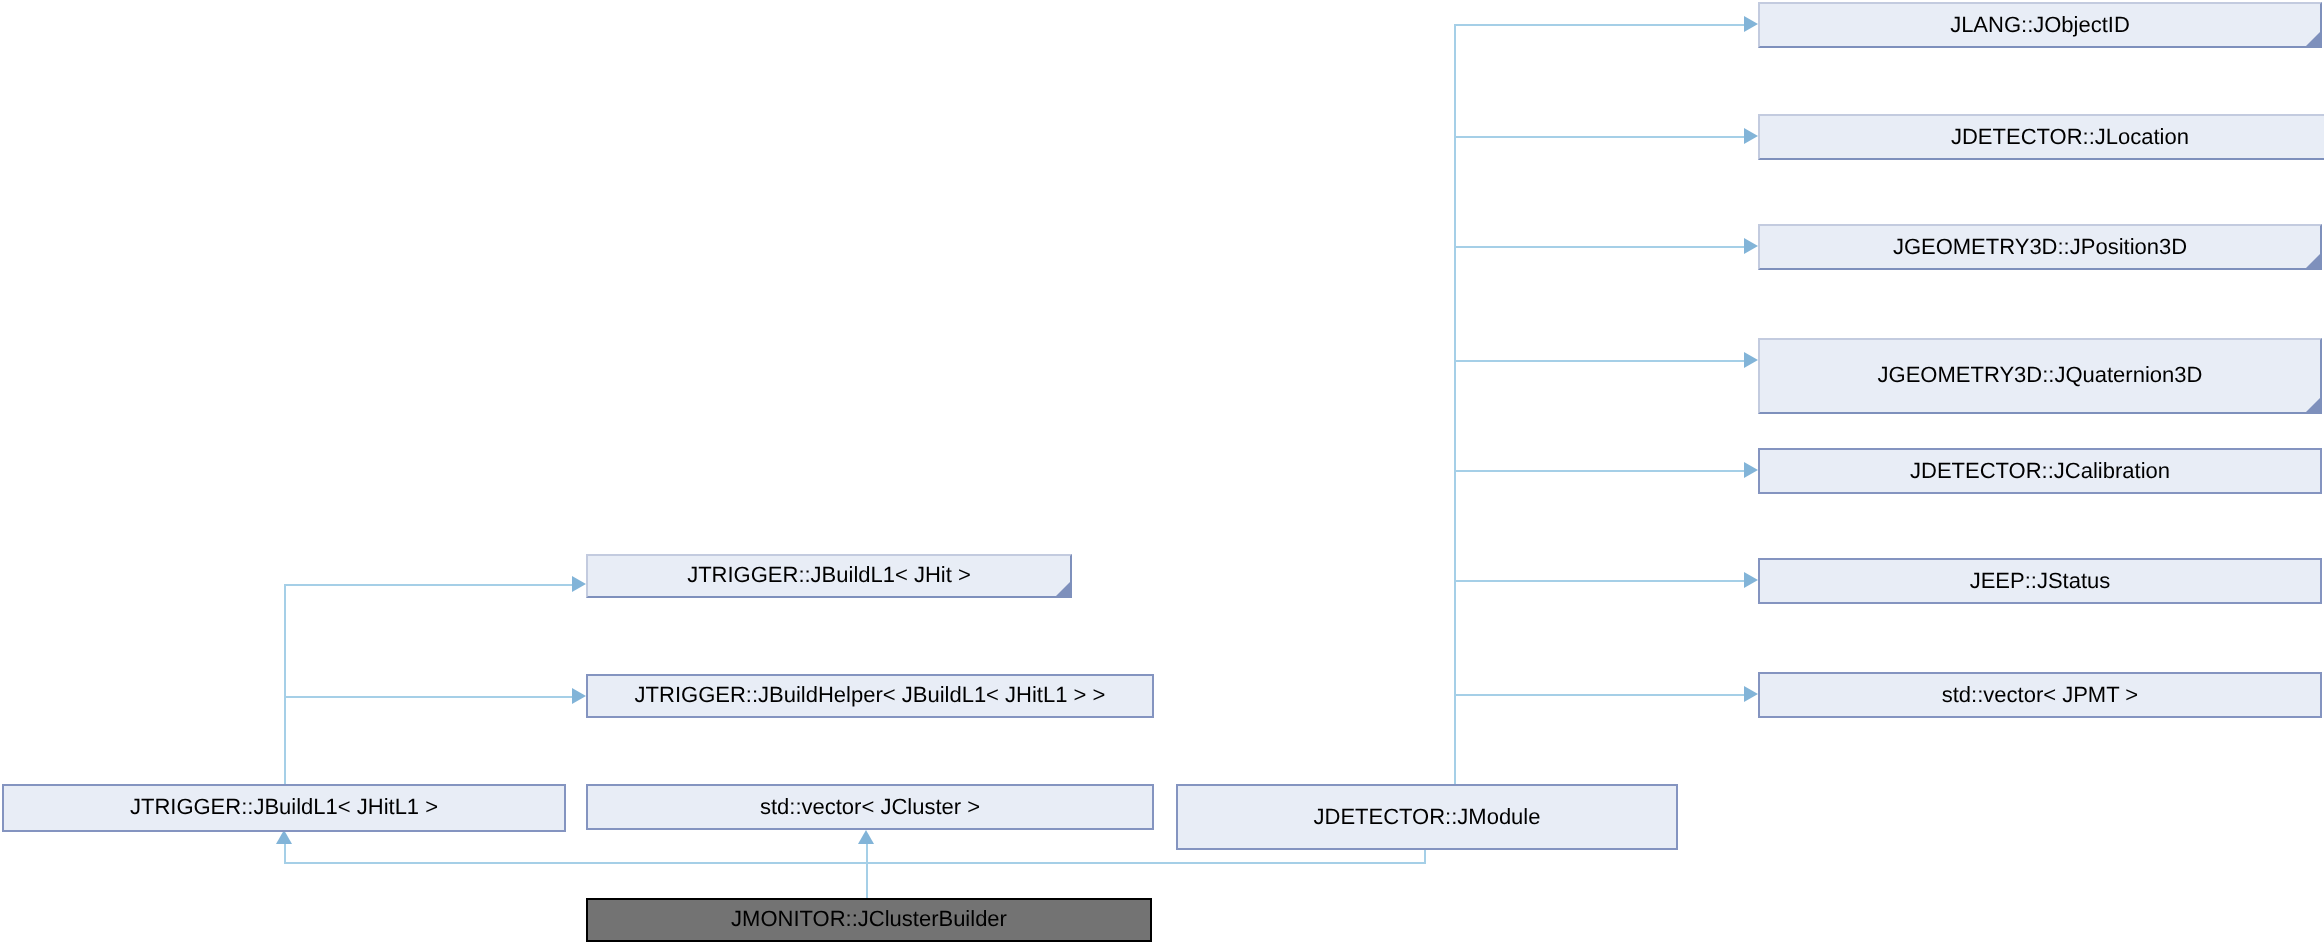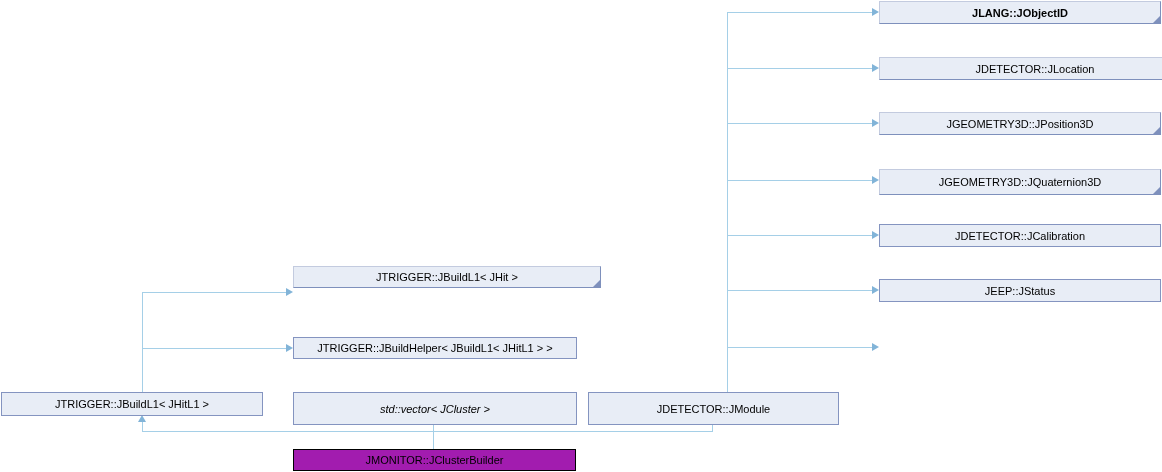--- a/index.html
+++ b/index.html
@@ -28,21 +28,21 @@
   }
   .node.fold::after{
     content:"";
     position:absolute;
     right:-1px;bottom:-1px;
     width:0;height:0;
     border-left:9px solid transparent;
     border-bottom:9px solid #7E90BC;
   }
   .node.main{
-    background:#a21caf;
+    background:#737373;
     border:1px solid #000000;
   }
   .edge{
     position:absolute;
     background:#A5CFE7;
   }
   .arrow-right{
     position:absolute;width:0;height:0;
     border-top:4px solid transparent;
     border-bottom:4px solid transparent;
@@ -95,58 +95,61 @@
 
   <div class="edge" style="left:142px;top:421px;width:1px;height:10px;"></div>
   <div class="arrow-up" style="left:138px;top:415px;"></div>
 
   <div class="edge" style="left:433px;top:421px;width:1px;height:28px;"></div>
   <div class="arrow-up" style="left:429px;top:415px;"></div>
 
   <div class="edge" style="left:712px;top:421px;width:1px;height:10px;"></div>
   <div class="arrow-up" style="left:708px;top:415px;"></div>
 
-  <div class="node fold" style="left:879px;top:1px;width:282px;height:23px;font-weight:bold;">
+  <div class="node fold" style="left:879px;top:1px;width:282px;height:23px;">
     <span>JLANG::JObjectID</span>
   </div>
 
   <div class="node fold" style="left:879px;top:57px;width:312px;height:23px;">
     <span>JDETECTOR::JLocation</span>
   </div>
 
   <div class="node fold" style="left:879px;top:112px;width:282px;height:23px;text-align:right;">
     <span>JGEOMETRY3D::JPosition3D</span>
   </div>
 
-  <div class="node fold" style="left:879px;top:169px;width:282px;height:26px;">
+  <div class="node fold" style="left:879px;top:169px;width:282px;height:38px;">
     <span>JGEOMETRY3D::JQuaternion3D</span>
   </div>
 
   <div class="node" style="left:879px;top:224px;width:282px;height:23px;">
     <span>JDETECTOR::JCalibration</span>
   </div>
 
   <div class="node" style="left:879px;top:279px;width:282px;height:23px;">
     <span>JEEP::JStatus</span>
   </div>
 
+  <div class="node" style="left:879px;top:336px;width:282px;height:23px;">
+    <span>std::vector&lt; JPMT &gt;</span>
+  </div>
 
-  <div class="node fold" style="left:293px;top:266px;width:308px;height:22px;">
+  <div class="node fold" style="left:293px;top:277px;width:243px;height:22px;">
     <span>JTRIGGER::JBuildL1&lt; JHit &gt;</span>
   </div>
 
   <div class="node" style="left:293px;top:337px;width:284px;height:22px;text-align:center;">
     <span>JTRIGGER::JBuildHelper&lt; JBuildL1&lt; JHitL1 &gt; &gt;</span>
   </div>
 
-  <div class="node" style="left:1px;top:392px;width:262px;height:24px;">
+  <div class="node" style="left:1px;top:392px;width:282px;height:24px;">
     <span>JTRIGGER::JBuildL1&lt; JHitL1 &gt;</span>
   </div>
 
-  <div class="node" style="left:293px;top:392px;width:284px;height:33px;font-style:italic;">
+  <div class="node" style="left:293px;top:392px;width:284px;height:23px;">
     <span>std::vector&lt; JCluster &gt;</span>
   </div>
 
   <div class="node" style="left:588px;top:392px;width:251px;height:33px;">
     <span>JDETECTOR::JModule</span>
   </div>
 
   <div class="node main" style="left:293px;top:449px;width:283px;height:22px;">
     <span>JMONITOR::JClusterBuilder</span>
   </div>

